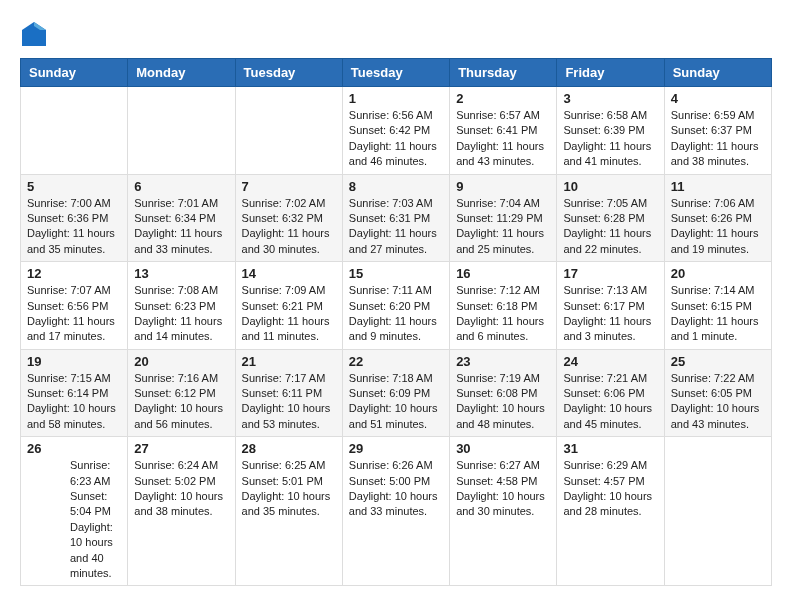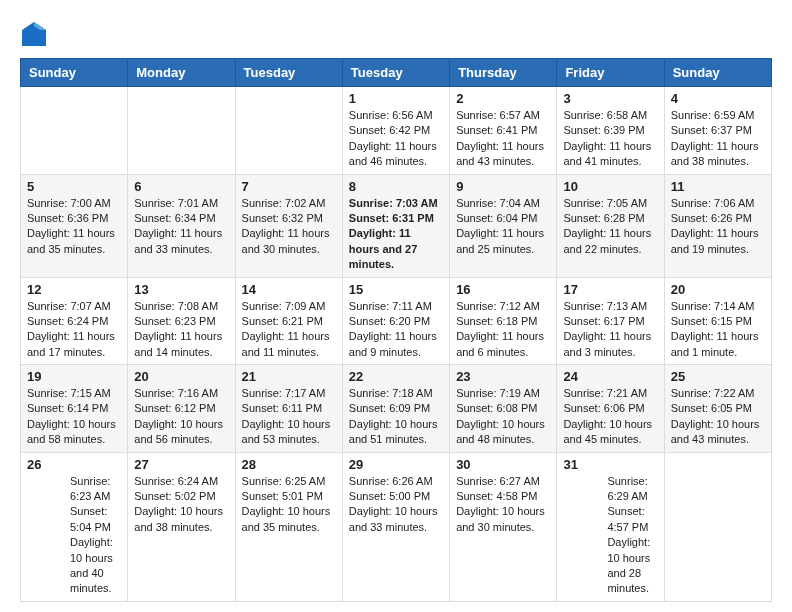--- a/index.html
+++ b/index.html
@@ -168,48 +168,48 @@
 Daylight: 11 hours and 33 minutes.</div>
         </td>
         <td>
           <div class="day-number">7</div>
           <div class="day-info" style="white-space: pre-line;">Sunrise: 7:02 AM
 Sunset: 6:32 PM
 Daylight: 11 hours and 30 minutes.</div>
         </td>
         <td>
           <div class="day-number">8</div>
-          <div class="day-info" style="white-space: pre-line; font-weight: bold;">Sunrise: 7:03 AM
+          <div class="day-info" style="white-space: pre-line;">Sunrise: 7:03 AM
 Sunset: 6:31 PM
 Daylight: 11 hours and 27 minutes.</div>
         </td>
         <td>
           <div class="day-number">9</div>
           <div class="day-info" style="white-space: pre-line;">Sunrise: 7:04 AM
-Sunset: 6:04 PM
+Sunset: 11:29 PM
 Daylight: 11 hours and 25 minutes.</div>
         </td>
         <td>
           <div class="day-number">10</div>
           <div class="day-info" style="white-space: pre-line;">Sunrise: 7:05 AM
 Sunset: 6:28 PM
 Daylight: 11 hours and 22 minutes.</div>
         </td>
         <td>
           <div class="day-number">11</div>
           <div class="day-info" style="white-space: pre-line;">Sunrise: 7:06 AM
 Sunset: 6:26 PM
 Daylight: 11 hours and 19 minutes.</div>
         </td>
       </tr>
       <tr>
         <td>
           <div class="day-number">12</div>
           <div class="day-info" style="white-space: pre-line;">Sunrise: 7:07 AM
-Sunset: 6:24 PM
+Sunset: 6:56 PM
 Daylight: 11 hours and 17 minutes.</div>
         </td>
         <td>
           <div class="day-number">13</div>
           <div class="day-info" style="white-space: pre-line;">Sunrise: 7:08 AM
 Sunset: 6:23 PM
 Daylight: 11 hours and 14 minutes.</div>
         </td>
         <td>
           <div class="day-number">14</div>
@@ -312,20 +312,20 @@
 Daylight: 10 hours and 33 minutes.</div>
         </td>
         <td>
           <div class="day-number">30</div>
           <div class="day-info" style="white-space: pre-line;">Sunrise: 6:27 AM
 Sunset: 4:58 PM
 Daylight: 10 hours and 30 minutes.</div>
         </td>
         <td>
           <div class="day-number">31</div>
-          <div class="day-info" style="white-space: pre-line; margin-left: 44px;">Sunrise: 6:29 AM
+          <div class="day-info" style="white-space: pre-line;">Sunrise: 6:29 AM
 Sunset: 4:57 PM
 Daylight: 10 hours and 28 minutes.</div>
         </td>
         <td class="empty-cell"></td>
       </tr>
     </tbody>
 </table>
 
 </body></html>

